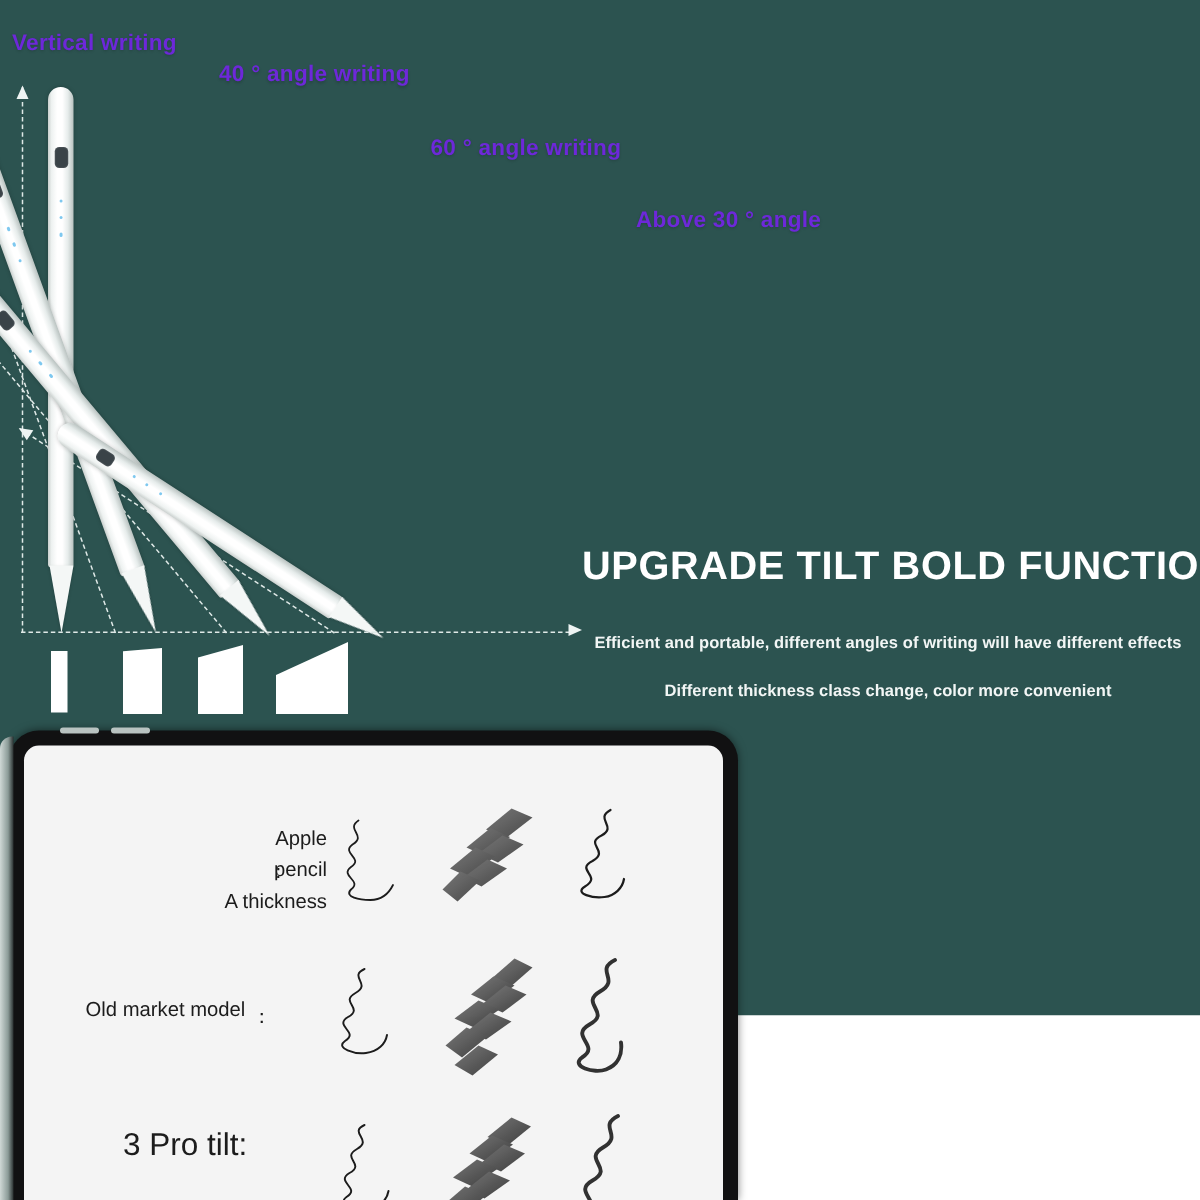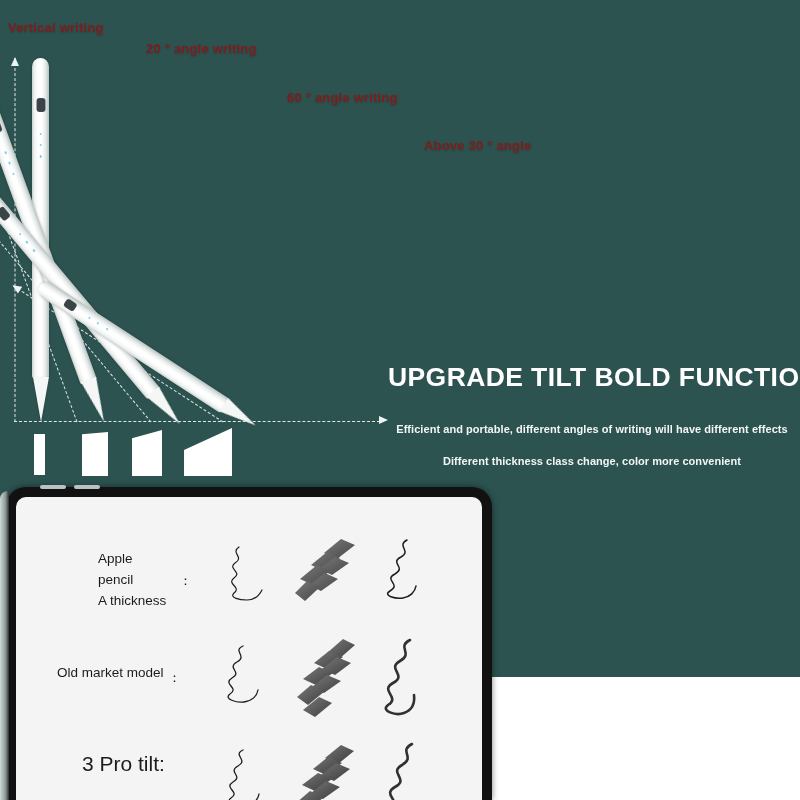--- a/index.html
+++ b/index.html
@@ -31,23 +31,23 @@
   .bg-white-right {
     position: absolute;
     left: 492px; top: 677px;
     width: 308px; height: 123px;
     background: #ffffff;
   }
 
   
   .angle-label {
     position: absolute;
-    color: #7f1d1d;
+    color: #6d28d9;
     font-weight: 600;
-    font-size: 13px;
+    font-size: 15px;
     letter-spacing: .2px;
     white-space: nowrap;
     text-shadow: 0 1px 2px rgba(0,0,0,.18);
   }
   #lbl-vertical { left: 8px;   top: 20px; }
   #lbl-30       { left: 146px; top: 41px; }
   #lbl-60       { left: 287px; top: 90px; }
   #lbl-above60  { left: 424px; top: 138px; }
 
   
@@ -210,21 +210,21 @@
     border-radius: 10px 10px 0 0;
     overflow: hidden;
   }
   .row-label {
     position: absolute;
     color: #1c1c1c;
     font-weight: 400;
     white-space: nowrap;
   }
   .row-label.multiline {
-    text-align: left;
+    text-align: right;
     line-height: 1.55;
     white-space: normal;
   }
   .row-colon {
     position: absolute;
     color: #1c1c1c;
   }
   .stroke-cell {
     position: absolute;
   }
@@ -304,21 +304,21 @@
 
   <div class="baseline"></div>
   <div class="baseline-head"></div>
 
   <div class="swatch" style="left:34px; top:434px; width:11px; height:41px;"></div>
   <div class="swatch" style="left:82px; top:432px; width:26px; height:44px; clip-path: polygon(0% 5%, 100% 0%, 100% 100%, 0% 100%);"></div>
   <div class="swatch" style="left:132px; top:430px; width:30px; height:46px; clip-path: polygon(0% 18%, 100% 0%, 100% 100%, 0% 100%);"></div>
   <div class="swatch" style="left:184px; top:428px; width:48px; height:48px; clip-path: polygon(0% 46%, 100% 0%, 100% 100%, 0% 100%);"></div>
 
   <div class="angle-label" id="lbl-vertical">Vertical writing</div>
-  <div class="angle-label" id="lbl-30">20 ° angle writing</div>
+  <div class="angle-label" id="lbl-30">40 ° angle writing</div>
   <div class="angle-label" id="lbl-60">60 ° angle writing</div>
   <div class="angle-label" id="lbl-above60">Above 30 ° angle</div>
 
   <div class="headline">UPGRADE TILT BOLD FUNCTION</div>
   <div class="subline" id="sub2">Different thickness class change, color more convenient</div>
   <div class="subline" id="sub1">Efficient and portable, different angles of writing will have different effects</div>
 
   <div id="tablet">
     <div id="tablet-frame"></div>
     <div id="tablet-edge-hilite"></div>

